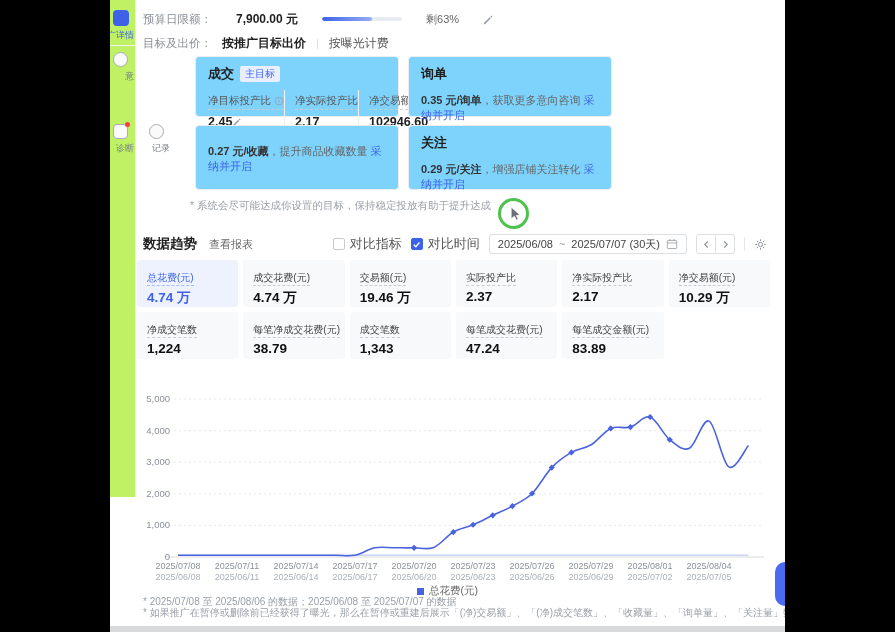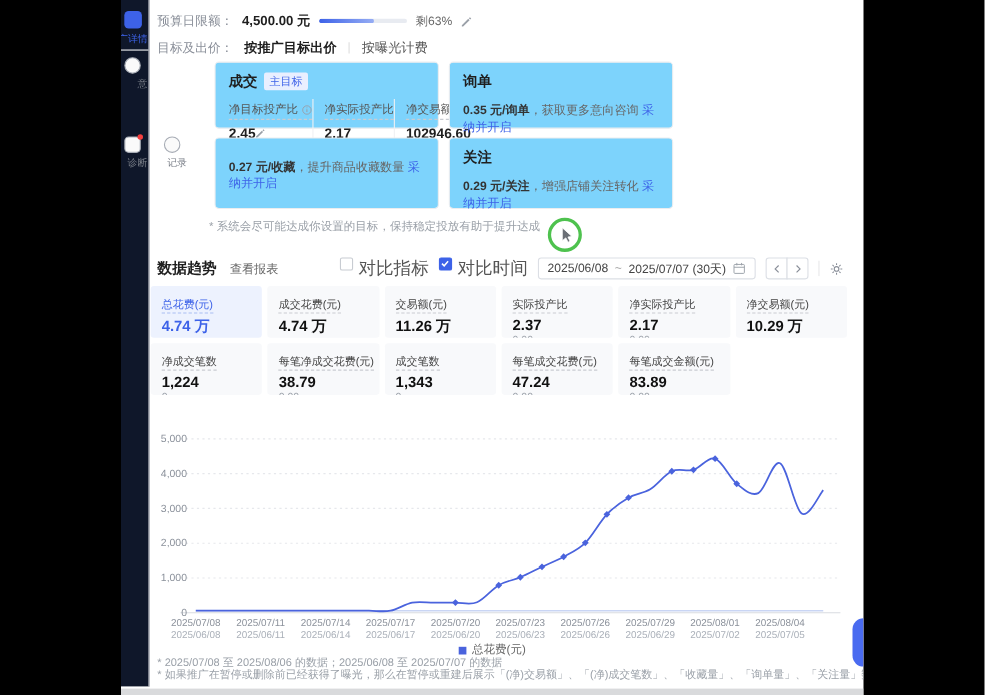--- a/index.html
+++ b/index.html
@@ -1,33 +1,33 @@
 <!DOCTYPE html>
 <html><head>
 <meta charset="utf-8">
 <style>
   html,body{margin:0;padding:0;}
   body{width:895px;height:632px;background:#000;position:relative;overflow:hidden;
        font-family:"Liberation Sans","DejaVu Sans",sans-serif;}
   .stage{position:absolute;left:110px;top:0;width:675px;height:632px;background:#fff;overflow:hidden;}
 
   
-  .rail{position:absolute;left:0;top:0;width:25px;height:624px;border-right:1px solid #ededf0;background:#0f172a;}
+  .rail{position:absolute;left:0;top:0;width:25px;height:497px;border-right:1px solid #ededf0;background:#bef264;}
   .rail-sep{position:absolute;top:45px;left:0;width:25px;border-top:1px solid #f2f2f4;}
   .rail-item{position:absolute;left:0;width:25px;}
   .ric{display:block;margin-left:3px;width:15px;height:15px;box-sizing:border-box;position:relative;}
   .ric.tab{background:#3d62e8;border-radius:4px;width:16px;height:16px;}
   .ric.circle{border:1.5px solid #a7acb5;border-radius:50%;background:#fafafa;}
   .ric.square{border:1.5px solid #a7acb5;border-radius:4px;background:#fafafa;}
   .red-dot{position:absolute;right:-3px;top:-3px;width:5px;height:5px;border-radius:50%;background:#f53f3f;}
   .rail-lbl{display:block;font-size:9px;color:#7a7f88;white-space:nowrap;overflow:hidden;direction:rtl;width:24px;margin-top:3px;}
   .rail-lbl.blue{color:#3d62e8;}
 
   
-  .budget-row{position:absolute;left:33px;top:11px;display:flex;align-items:center;gap:8px;height:16px;}
+  .budget-row{position:absolute;left:33px;top:11px;display:flex;align-items:center;gap:24px;height:16px;}
   .lbl-grey{font-size:11.5px;color:#8a8f99;}
   .budget-val{font-size:12px;font-weight:bold;color:#1f1f1f;}
   .progress{width:80px;height:4px;border-radius:2px;background:#e8ebf1;overflow:hidden;}
   .progress-fill{height:100%;border-radius:2px;background:linear-gradient(90deg,#3d62e8,#96adf4);}
   .remain{font-size:11px;color:#666;}
   .icon-btn{display:flex;align-items:center;cursor:pointer;}
 
   
   .goal-row{position:absolute;left:33px;top:35px;display:flex;gap:10px;align-items:center;height:16px;}
   .goal-opt{font-size:12px;color:#555;cursor:pointer;}
@@ -52,21 +52,21 @@
 
   
   .cursor-ring{position:absolute;left:388px;top:198px;width:31px;height:31px;border:3px solid #4ec24e;border-radius:50%;box-sizing:border-box;background:rgba(255,255,255,.4);}
   .cursor-ring svg{position:absolute;left:9px;top:6px;}
 
   
   .trend-header{position:absolute;left:33px;top:233px;right:18px;display:flex;align-items:center;height:22px;}
   .trend-title{font-size:13.5px;font-weight:bold;color:#1f1f1f;}
   .trend-link{font-size:11px;color:#666;margin-left:12px;cursor:pointer;}
   .trend-controls{margin-left:auto;display:flex;align-items:center;gap:9px;}
-  .chk-row{display:flex;gap:5px;font-size:16px;color:#555;cursor:pointer;}
+  .chk-row{display:flex;align-items:center;gap:5px;font-size:13px;color:#555;cursor:pointer;}
   .chk{width:12px;height:12px;border:1px solid #c8ccd2;border-radius:2px;background:#fff;box-sizing:border-box;display:flex;align-items:center;justify-content:center;}
   .chk.checked{background:#3d62e8;border-color:#3d62e8;}
   .datebox{display:flex;align-items:center;gap:6px;border:1px solid #dcdfe5;border-radius:3px;padding:2px 8px;font-size:11px;color:#444;height:20px;box-sizing:border-box;cursor:pointer;}
   .pager{display:flex;}
   .pager-btn{width:20px;height:20px;border:1px solid #dcdfe5;background:#fff;display:flex;align-items:center;justify-content:center;box-sizing:border-box;cursor:pointer;padding:0;}
   .pager-btn.prev{border-radius:3px 0 0 3px;}
   .pager-btn.next{border-radius:0 3px 3px 0;margin-left:-1px;}
   .vdiv{width:1px;height:14px;background:#e8e8ea;}
 
   
@@ -111,21 +111,21 @@
         <span class="rail-lbl">诊断</span>
       </div>
       <div class="rail-item" style="top: 124px; margin-left: 36px;">
         <span class="ric circle"></span>
         <span class="rail-lbl">记录</span>
       </div>
     </aside>
 
   <div class="budget-row">
     <span class="lbl-grey">预算日限额：</span>
-    <span class="budget-val">4,500.00 元</span>
+    <span class="budget-val">7,900.00 元</span>
     <span class="progress">
         <span class="progress-fill" id="budgetFill" style="width: 62%; display: block;"></span>
       </span>
     <span class="remain">剩63%</span>
     <span class="icon-btn">
       <svg width="11" height="11" viewBox="0 0 13 13">
           <path d="M1 10.6l6.9-6.9 1.4 1.4L2.4 12H1v-1.4zM8.6 3l1.1-1.1 1.4 1.4-1.1 1.1z" fill="#9aa0a8"></path>
         </svg>
     </span>
   </div>
@@ -241,21 +241,21 @@
               <path d="M8 1.6v2.1M8 12.3v2.1M1.6 8h2.1M12.3 8h2.1M3.5 3.5L5 5M11 11l1.5 1.5M12.5 3.5L11 5M5 11l-1.5 1.5"></path>
             </g>
           </svg>
       </span>
     </div>
   </div>
 
   <div class="metric-grid" id="metricGrid">
       <div class="mcard selected"><span class="m-label">总花费(元)</span><div class="m-value">4.74 万</div></div>
       <div class="mcard"><span class="m-label">成交花费(元)</span><div class="m-value">4.74 万</div></div>
-      <div class="mcard"><span class="m-label">交易额(元)</span><div class="m-value">11.26 万</div></div>
+      <div class="mcard"><span class="m-label">交易额(元)</span><div class="m-value">19.46 万</div></div>
       <div class="mcard"><span class="m-label">实际投产比</span><div class="m-value">2.37</div><div class="m-sub">0.00</div></div>
       <div class="mcard"><span class="m-label">净实际投产比</span><div class="m-value">2.17</div><div class="m-sub">0.00</div></div>
       <div class="mcard"><span class="m-label">净交易额(元)</span><div class="m-value">10.29 万</div></div>
       <div class="mcard"><span class="m-label">净成交笔数</span><div class="m-value">1,224</div><div class="m-sub">0</div></div>
       <div class="mcard"><span class="m-label">每笔净成交花费(元)</span><div class="m-value">38.79</div><div class="m-sub">0.00</div></div>
       <div class="mcard"><span class="m-label">成交笔数</span><div class="m-value">1,343</div><div class="m-sub">0</div></div>
       <div class="mcard"><span class="m-label">每笔成交花费(元)</span><div class="m-value">47.24</div><div class="m-sub">0.00</div></div>
       <div class="mcard"><span class="m-label">每笔成交金额(元)</span><div class="m-value">83.89</div><div class="m-sub">0.00</div></div>
     </div>
 

